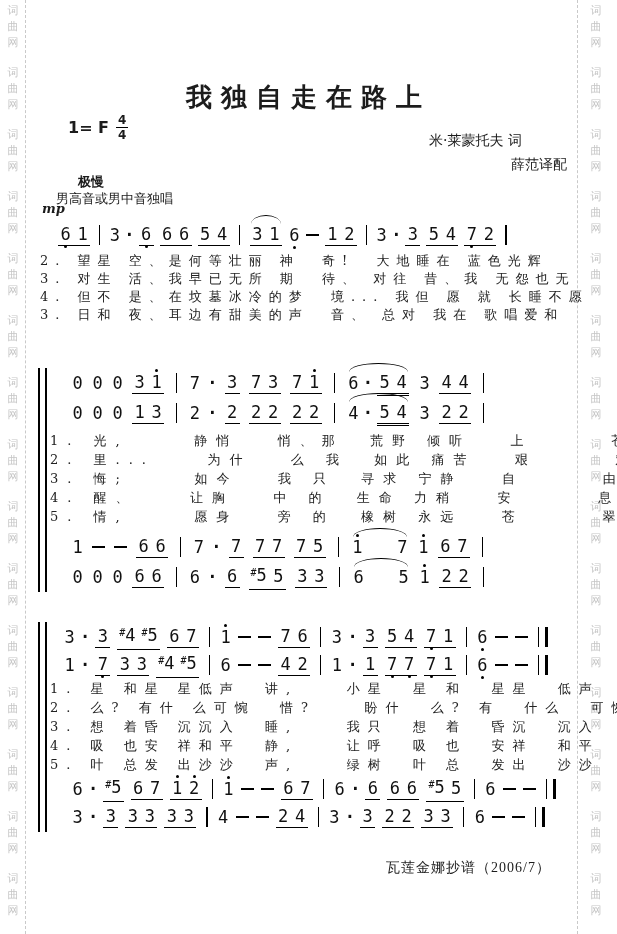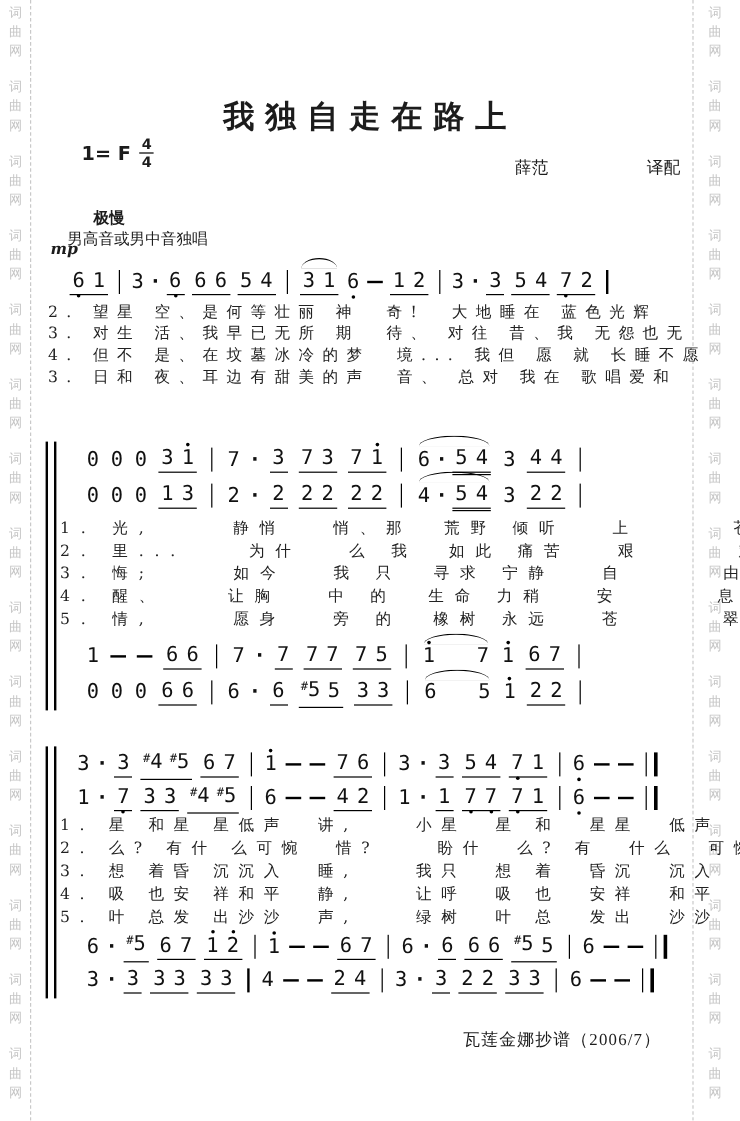--- a/index.html
+++ b/index.html
@@ -17,21 +17,21 @@
 
   
   .title{position:absolute;top:80px;left:0;width:100%;text-align:center;
          font-size:26px;font-weight:bold;letter-spacing:9px;}
   .keysig{position:absolute;top:114px;left:68px;display:flex;align-items:center;gap:7px;
           font-family:"DejaVu Sans",sans-serif;font-size:16px;font-weight:600;}
   .frac{display:inline-block;text-align:center;font-size:12px;font-weight:bold;line-height:1;}
   .frac .top{display:block;border-bottom:1.5px solid #000;padding:0 2px 1px;}
   .frac .bot{display:block;padding-top:1px;}
   .credits{position:absolute;top:128px;right:50px;width:138px;font-size:14px;line-height:24px;}
-  .credits .row2{display:flex;justify-content:space-between;gap:44px;}
+  .credits .row2{display:flex;justify-content:flex-end;}
   .tempo{position:absolute;top:173px;left:78px;font-size:13px;font-weight:bold;}
   .voice-type{position:absolute;top:190px;left:56px;font-size:13px;}
   .dynamic{position:absolute;top:201px;left:42px;font-size:13px;font-weight:bold;
            font-style:italic;font-family:"DejaVu Serif",serif;}
 
   
   .mline{position:absolute;display:flex;align-items:center;height:26px;
          font-family:"DejaVu Sans Mono",monospace;font-size:17px;color:#111;}
   .gap6{gap:6px;} .gap7{gap:7px;} .gap9{gap:9px;}
   .note{position:relative;display:inline-block;min-width:11px;text-align:center;line-height:20px;}
@@ -232,20 +232,21 @@
 
   <div class="keysig">
     <span>1= F</span>
     <span class="frac">
       <span class="top">4</span>
       <span class="bot">4</span>
     </span>
   </div>
 
   <div class="credits">
+    <div class="row1">米·莱蒙托夫 词</div>
     <div class="row2">
       <span>薛范</span>
       <span>译配</span>
     </div>
   </div>
 
   <div class="tempo">极慢</div>
   <div class="voice-type">男高音或男中音独唱</div>
   <div class="dynamic">mp</div>
 

